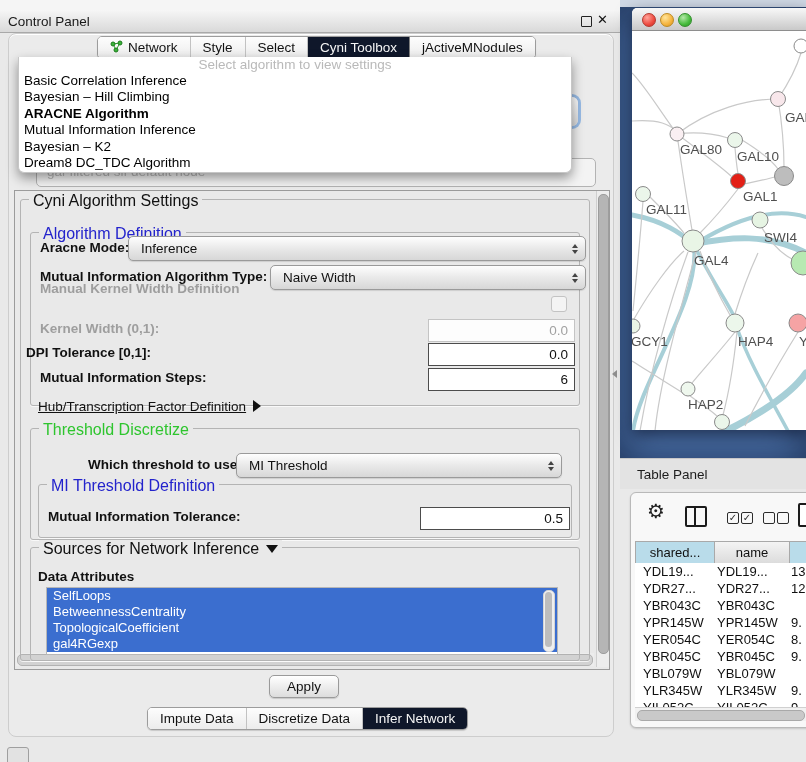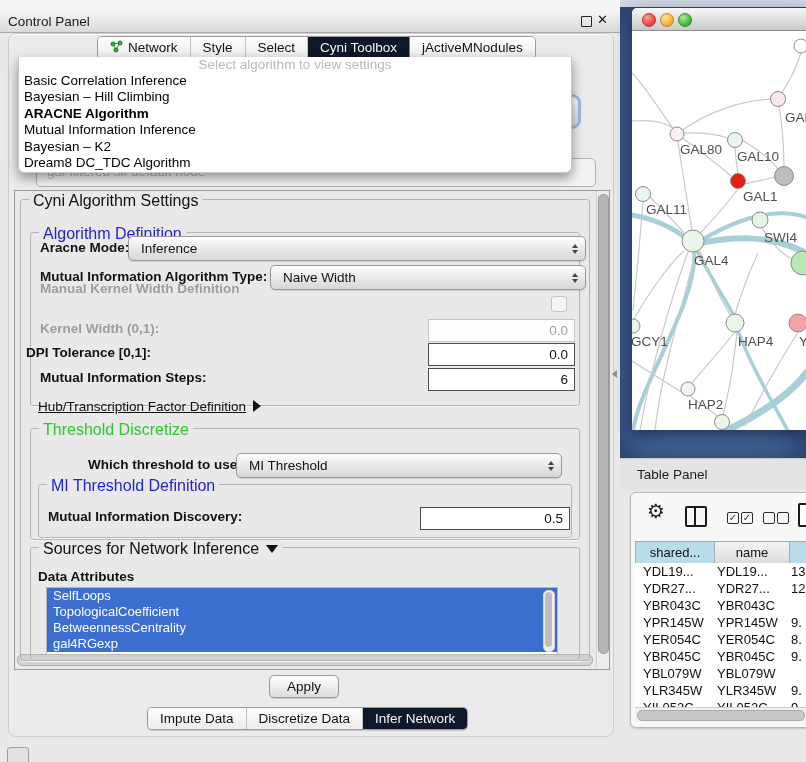--- a/index.html
+++ b/index.html
@@ -184,31 +184,31 @@
   <div class="abs combo" style="left:236px;top:453px;width:312px;">
     <span>MI Threshold</span>
     <span class="arr">
         <i class="tri-up"></i>
         <i class="tri-dn"></i>
       </span>
   </div>
   <div class="abs group" style="left:38px;top:484px;width:532px;height:52px;">
     <span class="gtitle blue">MI Threshold Definition</span>
   </div>
-  <span class="abs lbl" style="left:48px;top:509px;">Mutual Information Discovery:</span>
+  <span class="abs lbl" style="left:48px;top:509px;">Mutual Information Tolerance:</span>
   <div class="abs field" style="left:420px;top:507px;width:142px;">0.5</div>
 
   <div class="abs group" style="left:30px;top:547px;width:548px;height:112px;">
     <span class="gtitle"><span>Sources for Network Inference</span><span class="tri-down"></span></span>
   </div>
   <span class="abs lbl" style="left:38px;top:569px;">Data Attributes</span>
   <div class="abs listbox" style="left:46px;top:587px;width:510px;height:66px;">
     <div class="attr">SelfLoops</div>
+      <div class="attr">BetweennessCentrality</div>
       <div class="attr">TopologicalCoefficient</div>
-      <div class="attr">BetweennessCentrality</div>
       <div class="attr">gal4RGexp</div>
       <span class="list-vsb">
         <i></i>
       </span>
   </div>
 
   <div class="abs btn" style="left:269px;top:675px;width:68px;height:21px;">Apply</div>
   <div class="abs tabstrip" style="left:147px;top:707px;">
       <div class="tab">Impute Data</div>
       <div class="tab">Discretize Data</div>

